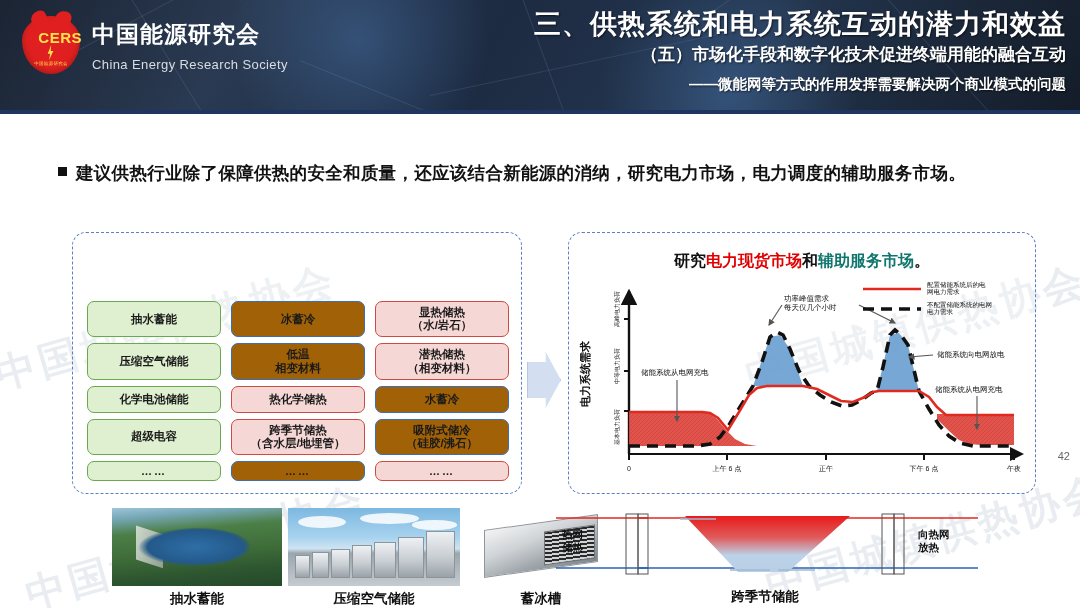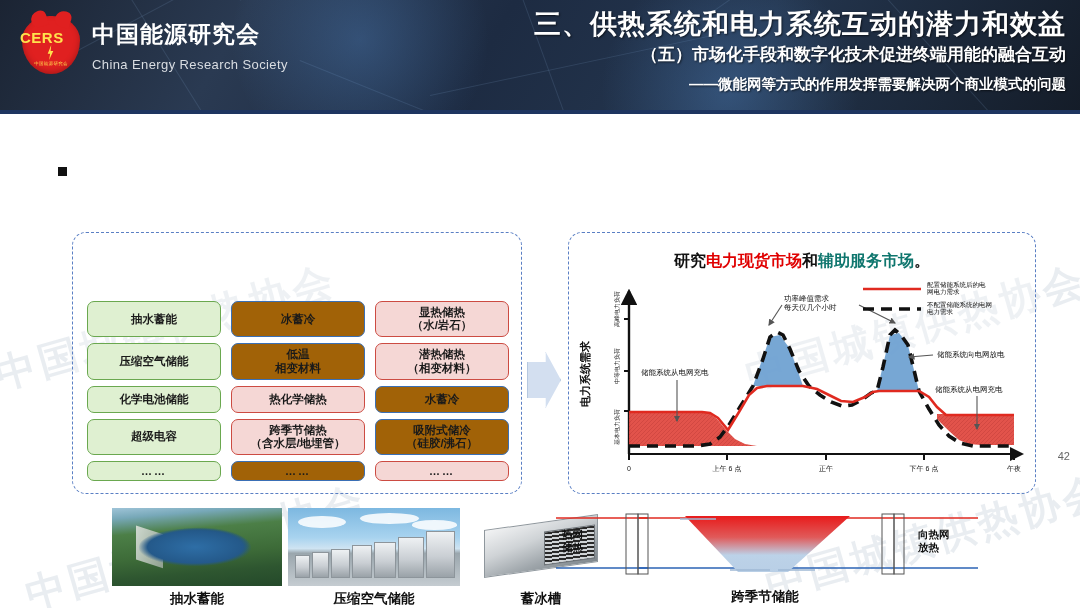--- a/index.html
+++ b/index.html
@@ -39,21 +39,21 @@
     border-radius: 48% 48% 50% 50% / 42% 42% 58% 58%;
     box-shadow: inset 0 -2px 6px rgba(0,0,0,.25);
   }
   .cers-flame:before, .cers-flame:after {
     content: ""; position: absolute; top: -5px; width: 16px; height: 16px;
     background: #e02020; border-radius: 60% 40% 0 50%;
   }
   .cers-flame:before { left: 9px; transform: rotate(-18deg); }
   .cers-flame:after  { right: 9px; transform: rotate(18deg); }
   .cers-text {
-    position: absolute; left: 0; top: 13px; width: 62px; text-align: left;
+    position: absolute; left: 0; top: 13px; width: 62px; text-align: right;
     color: #ffe14d; font-weight: bold; font-size: 15px; letter-spacing: .5px;
     font-family: "Liberation Sans", sans-serif;
   }
   .cers-bolt {
     position: absolute; left: 27px; top: 29px; width: 7px; height: 15px;
     background: #ffe14d;
     clip-path: polygon(60% 0, 10% 58%, 45% 58%, 30% 100%, 90% 40%, 52% 40%);
   }
   .cers-sub {
     position: absolute; left: 4px; top: 45px; width: 54px; text-align: center;
@@ -221,20 +221,21 @@
   <div class="header-bottom-bar"></div>
 </div>
 
 <div class="wm" style="left:-10px; top:300px; transform:rotate(-16deg);">中国城镇供热协会</div>
 <div class="wm" style="left:740px; top:300px; transform:rotate(-16deg);">中国城镇供热协会</div>
 <div class="wm" style="left:20px; top:520px; transform:rotate(-16deg);">中国城镇供热协会</div>
 <div class="wm" style="left:760px; top:510px; transform:rotate(-16deg);">中国城镇供热协会</div>
 
 <div class="bullet-row">
   <div class="bullet-sq"></div>
+  <div class="bullet-text">建议供热行业除了保障供热的安全和质量，还应该结合新能源的消纳，研究电力市场，电力调度的辅助服务市场。</div>
 </div>
 
 <div class="panel panel-left">
   <div class="tech-grid" id="tech-grid">
       <div class="chip green">抽水蓄能</div>
       <div class="chip blue">冰蓄冷</div>
       <div class="chip red">显热储热<br>（水/岩石）</div>
       <div class="chip green">压缩空气储能</div>
       <div class="chip blue">低温<br>相变材料</div>
       <div class="chip red">潜热储热<br>（相变材料）</div>

